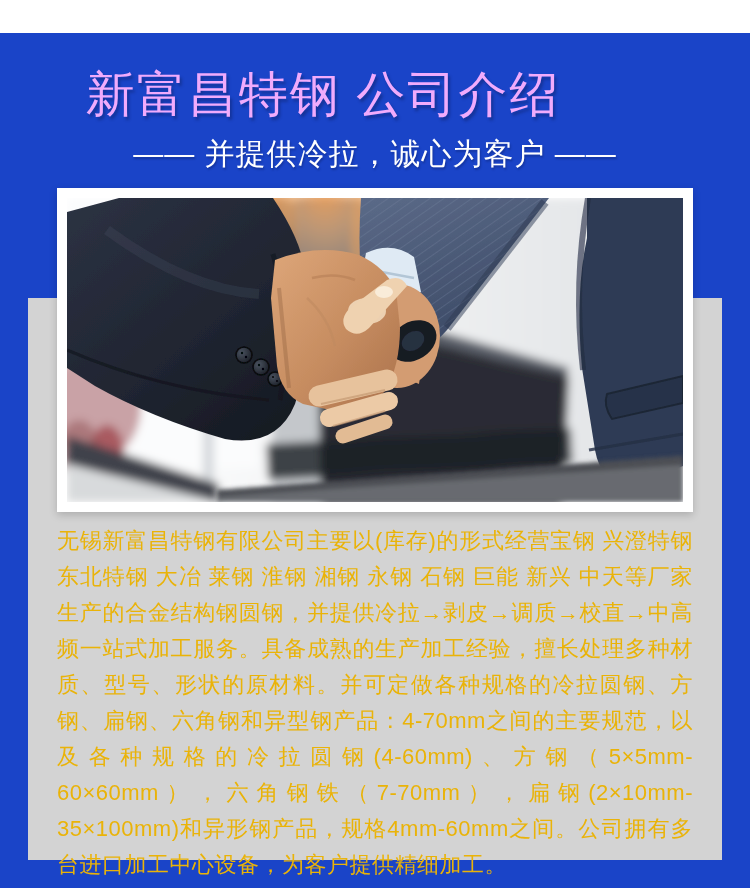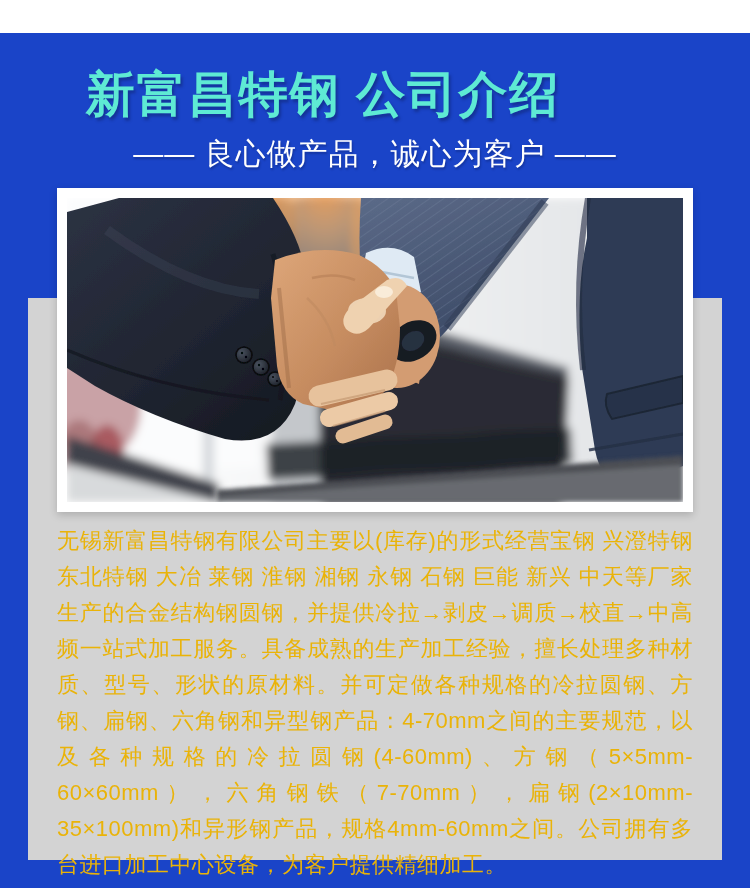--- a/index.html
+++ b/index.html
@@ -7,21 +7,21 @@
   body {
     width:750px; height:888px; position:relative; overflow:hidden;
     font-family:"Liberation Sans","DejaVu Sans",sans-serif;
   }
   .top-band {
     position:absolute; left:0; top:0; width:750px; height:33px;
     background:#ffffff;
   }
   .hero-title {
     position:absolute; left:0; top:64px; width:646px;
-    text-align:center; color:#5eead4; font-size:49px; font-weight:700;
+    text-align:center; color:#f0abfc; font-size:49px; font-weight:400;
     letter-spacing:2px; line-height:60px;
     text-shadow:2px 3px 3px rgba(8,18,60,0.35);
     white-space:nowrap;
   }
   .hero-subtitle {
     position:absolute; left:0; top:134px; width:750px;
     text-align:center; color:#ffffff; font-size:30px; font-weight:500;
     letter-spacing:1px; line-height:40px;
     text-shadow:1px 2px 2px rgba(8,18,60,0.3);
     white-space:nowrap;
@@ -41,21 +41,21 @@
     color:#eab308; font-size:22px; line-height:36px;
     text-align:justify; letter-spacing:0.5px;
   }
 </style>
 </head>
 <body>
 
 <div class="top-band"></div>
 
 <div class="hero-title">新富昌特钢 公司介绍</div>
-<div class="hero-subtitle">—— 良心做产品，诚心为客户 ——</div>
+<div class="hero-subtitle">—— 并提供冷拉，诚心为客户 ——</div>
 
 <div class="content-panel"></div>
 
 <div class="photo-frame">
   <svg viewBox="0 0 616 304" preserveAspectRatio="none" role="img" aria-label="两位商务人士握手合作照片">
     <defs>
       <linearGradient id="bgGrad" x1="0" y1="0" x2="1" y2="0">
         <stop offset="0" stop-color="#ffffff"></stop>
         <stop offset="0.45" stop-color="#f3f4f5"></stop>
         <stop offset="0.78" stop-color="#e7e9eb"></stop>

